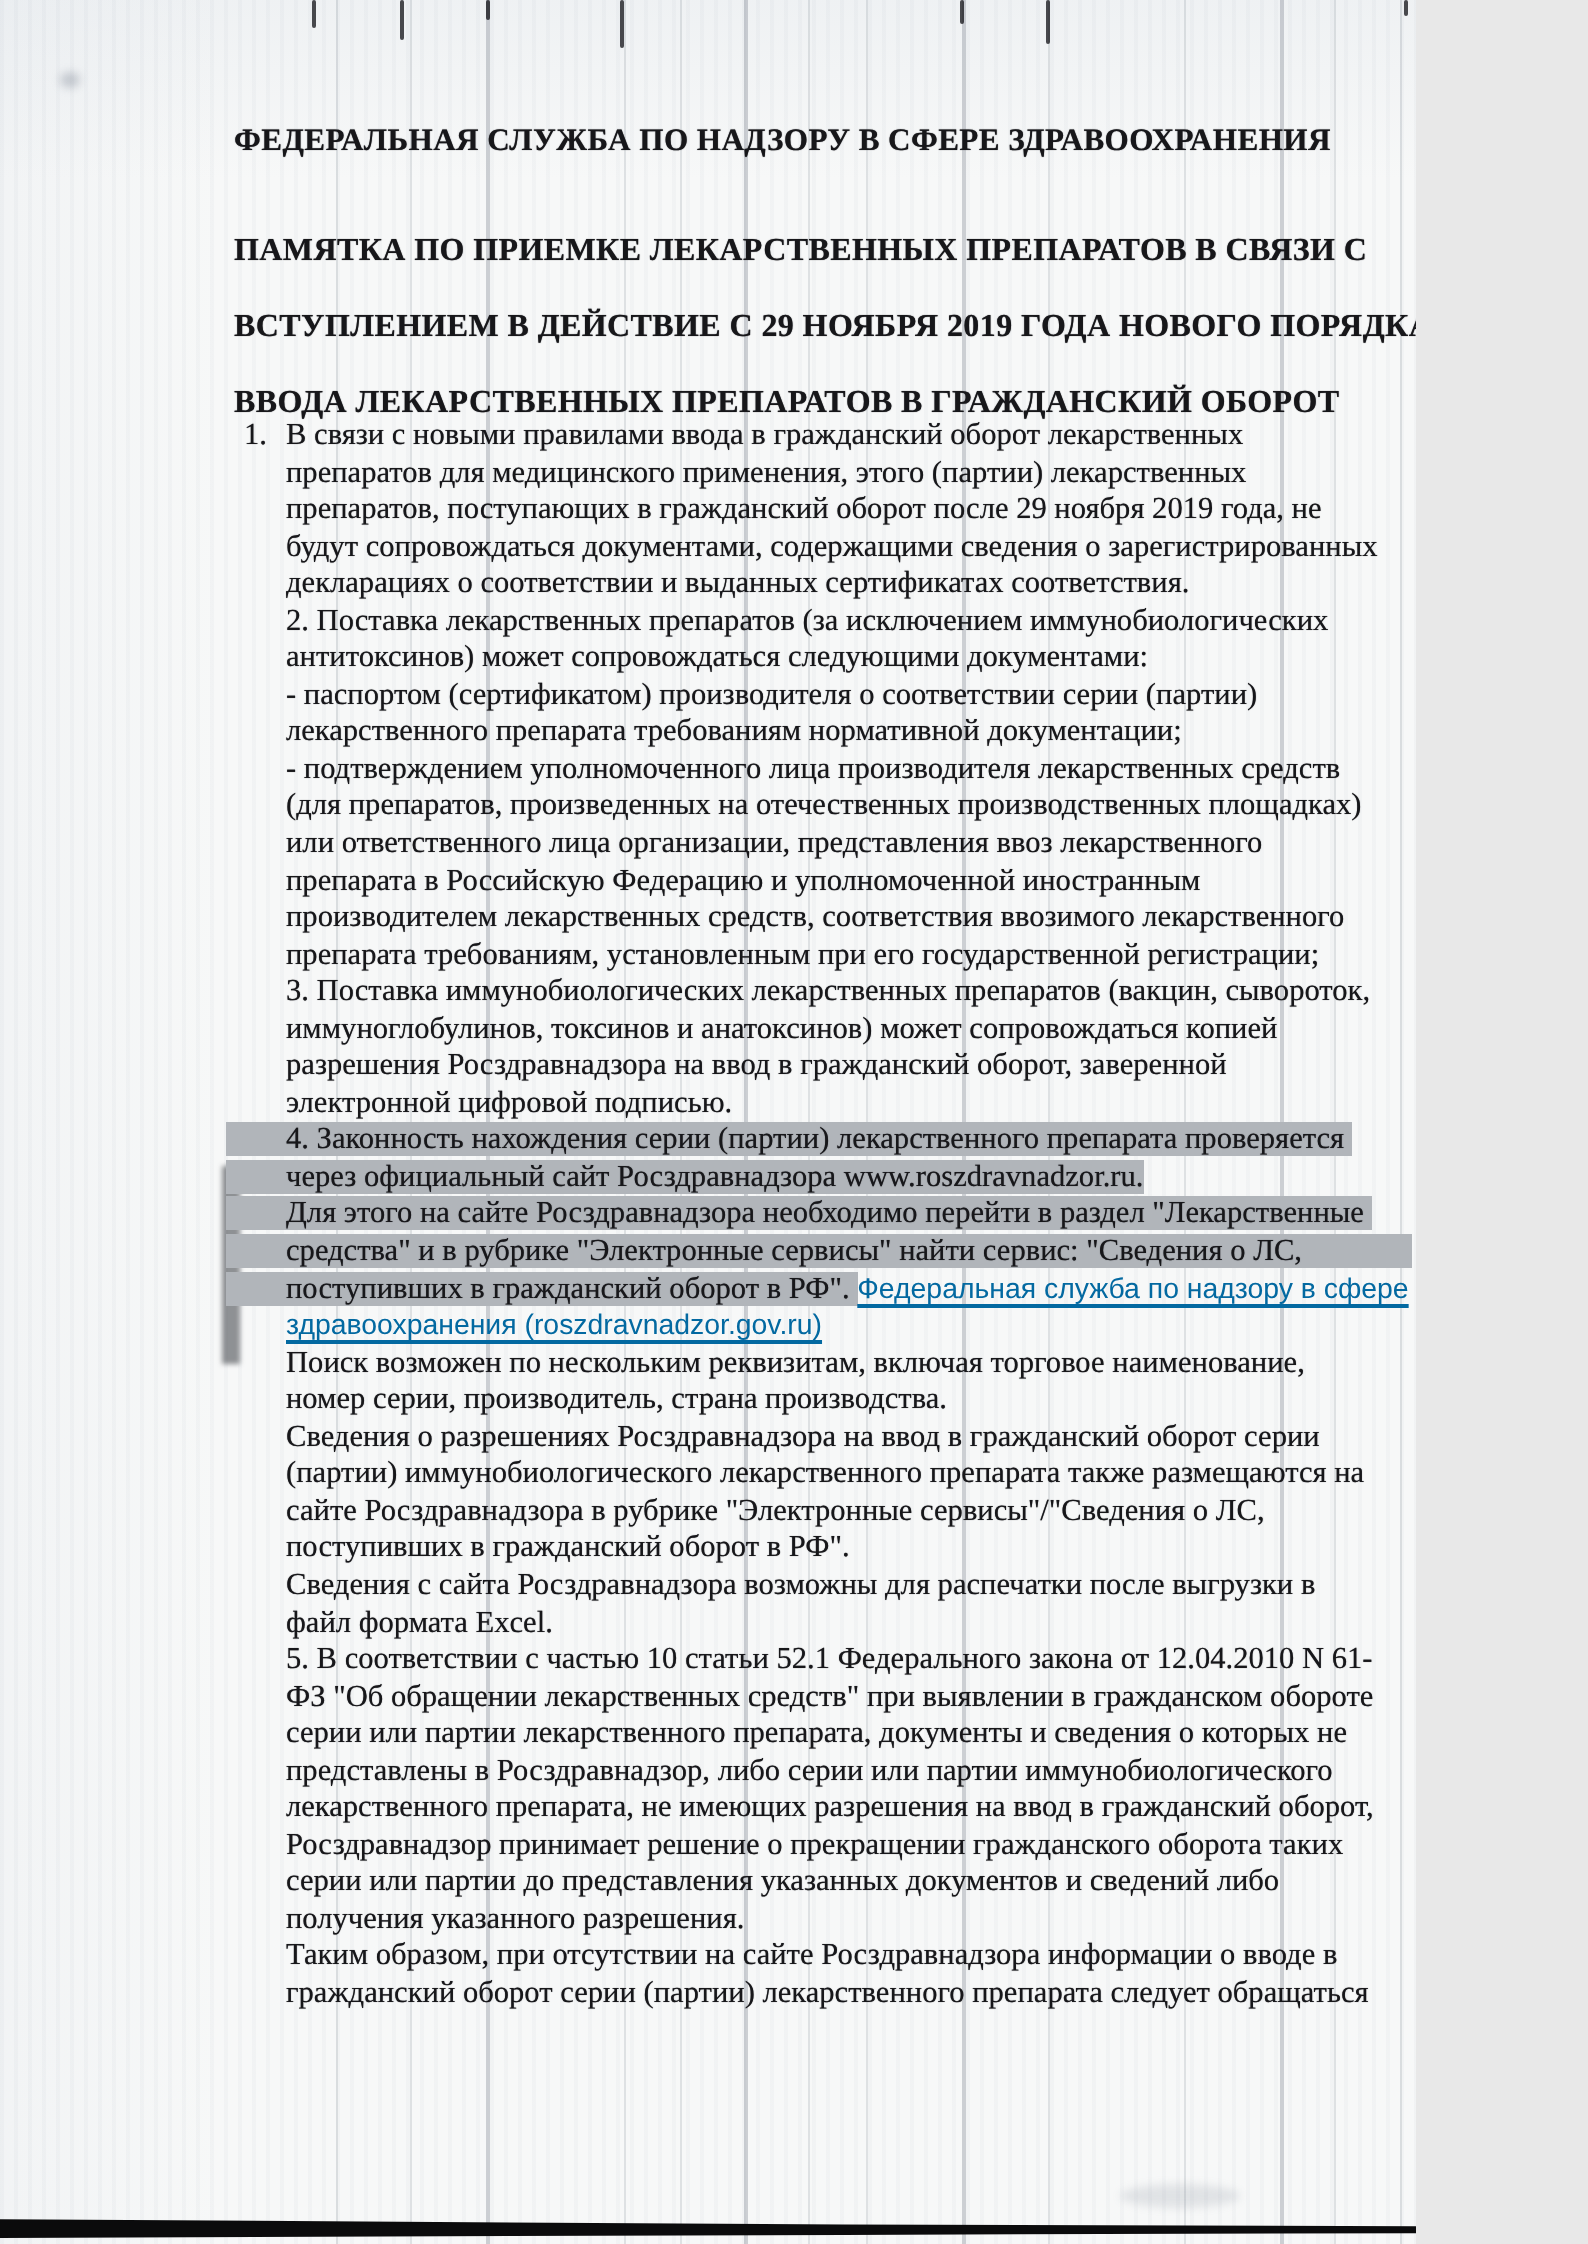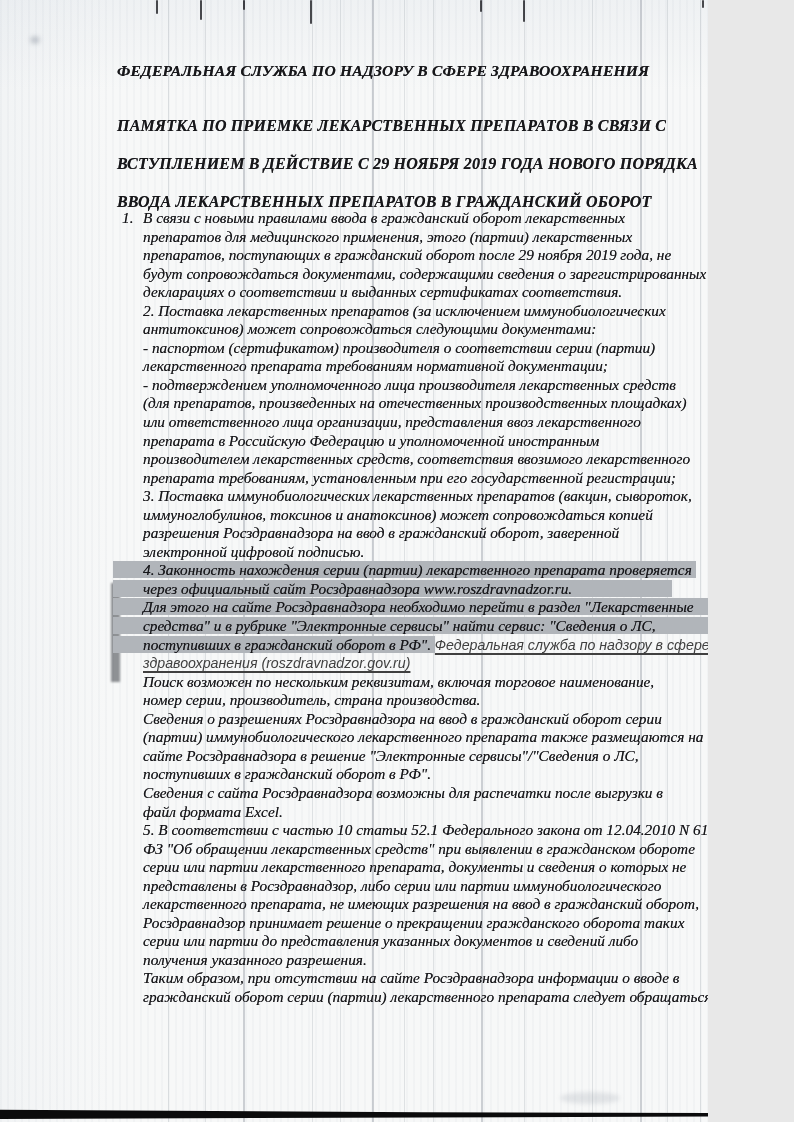--- a/index.html
+++ b/index.html
@@ -1,19 +1,19 @@
 <!DOCTYPE html>
 <html><head>
 <meta charset="utf-8">
 <style>
   html,body{margin:0;padding:0;background:#e8e8e8;}
   .page{
     position:relative;width:708px;height:1122px;overflow:hidden;
     background:var(--paper,#f7f8f8);
-    font-family:"Liberation Serif",serif;color:var(--ink,#17171a);font-style:italic;
+    font-family:"Liberation Serif",serif;color:var(--ink,#17171a);
   }
   
   .texture{
     position:absolute;inset:0;pointer-events:none;
     background:
       repeating-linear-gradient(90deg, rgba(140,152,168,0.055) 0 2px, rgba(255,255,255,0) 2px 7px),
       linear-gradient(180deg, rgba(196,206,218,0.16) 0, rgba(255,255,255,0) 90px),
       linear-gradient(90deg, rgba(196,206,218,0.10) 0, rgba(255,255,255,0) 110px);
   }
   .vstreak{position:absolute;top:0;bottom:0;width:1px;background:rgba(95,105,120,0.16);}
@@ -26,21 +26,21 @@
     clip-path:polygon(0 28%,55% 48%,100% 56%,100% 80%,55% 88%,0 100%);
   }
   .header{position:absolute;left:117px;top:61px;font-weight:bold;font-size:15.6px;line-height:19.5px;letter-spacing:0.2px;text-shadow:0 0 0.5px rgba(20,20,25,0.75);}
   .titleblock{position:absolute;left:117px;top:107px;font-weight:bold;font-size:16px;letter-spacing:0.2px;text-shadow:0 0 0.5px rgba(20,20,25,0.75);}
   .titleblock .tline{height:38px;line-height:38px;white-space:nowrap;}
   .body{position:absolute;left:143px;top:209px;width:556px;font-size:15.3px;text-shadow:0 0 0.45px rgba(20,20,25,0.7);}
   .line{position:relative;height:18.55px;line-height:18.55px;white-space:nowrap;}
   .num{position:absolute;left:-21px;top:0;}
   .hl{background:var(--hl,#b1b5ba);box-decoration-break:clone;}
   .link{
-    font-family:"Liberation Sans",sans-serif;font-size:14.2px;color:#404040;
+    font-family:"Liberation Sans",sans-serif;font-size:14.2px;color:#0369a1;
     text-decoration:underline;text-decoration-thickness:1.6px;text-underline-offset:2.5px;
     cursor:pointer;text-shadow:none;
   }
 </style>
 </head>
 <body>
 
 <div class="page" style="--hl: #b1b5ba; --ink: #17171a; --paper: #f7f8f8;">
 
   <div class="texture"></div>
@@ -100,30 +100,30 @@
       <div class="line"><span>(для препаратов, произведенных на отечественных производственных площадках)</span></div>
       <div class="line"><span>или ответственного лица организации, представления ввоз лекарственного</span></div>
       <div class="line"><span>препарата в Российскую Федерацию и уполномоченной иностранным</span></div>
       <div class="line"><span>производителем лекарственных средств, соответствия ввозимого лекарственного</span></div>
       <div class="line"><span>препарата требованиям, установленным при его государственной регистрации;</span></div>
       <div class="line"><span>3. Поставка иммунобиологических лекарственных препаратов (вакцин, сывороток,</span></div>
       <div class="line"><span>иммуноглобулинов, токсинов и анатоксинов) может сопровождаться копией</span></div>
       <div class="line"><span>разрешения Росздравнадзора на ввод в гражданский оборот, заверенной</span></div>
       <div class="line"><span>электронной цифровой подписью.</span></div>
       <div class="line"><span class="hl" style="padding-left: 30px; margin-left: -30px; padding-right: 4px; margin-top: 16px;">4. Законность нахождения серии (партии) лекарственного препарата проверяется</span></div>
-      <div class="line"><span class="hl" style="padding-left: 30px; margin-left: -30px; padding-right: 100px;">через официальный сайт Росздравнадзора www.roszdravnadzor.ru.</span></div>
-      <div class="line"><span class="hl" style="padding-left: 30px; margin-left: -30px; padding-right: 16px;">Для этого на сайте Росздравнадзора необходимо перейти в раздел "Лекарственные</span></div>
+      <div class="line"><span class="hl" style="padding-left: 30px; margin-left: -30px; ">через официальный сайт Росздравнадзора www.roszdravnadzor.ru.</span></div>
+      <div class="line"><span class="hl" style="padding-left: 30px; margin-left: -30px; padding-right: 4px;">Для этого на сайте Росздравнадзора необходимо перейти в раздел "Лекарственные</span></div>
       <div class="line"><span class="hl" style="padding-left: 30px; margin-left: -30px; padding-right: 55px;">средства" и в рубрике "Электронные сервисы" найти сервис: "Сведения о ЛС,</span></div>
       <div class="line"><span class="hl" style="padding-left: 30px; margin-left: -30px;">поступивших в гражданский оборот в РФ". </span><span class="link">Федеральная служба по надзору в сфере</span></div>
       <div class="line"><span class="link">здравоохранения (roszdravnadzor.gov.ru)</span></div>
       <div class="line"><span>Поиск возможен по нескольким реквизитам, включая торговое наименование,</span></div>
       <div class="line"><span>номер серии, производитель, страна производства.</span></div>
       <div class="line"><span>Сведения о разрешениях Росздравнадзора на ввод в гражданский оборот серии</span></div>
       <div class="line"><span>(партии) иммунобиологического лекарственного препарата также размещаются на</span></div>
-      <div class="line"><span>сайте Росздравнадзора в решение "Электронные сервисы"/"Сведения о ЛС,</span></div>
+      <div class="line"><span>сайте Росздравнадзора в рубрике "Электронные сервисы"/"Сведения о ЛС,</span></div>
       <div class="line"><span>поступивших в гражданский оборот в РФ".</span></div>
       <div class="line"><span>Сведения с сайта Росздравнадзора возможны для распечатки после выгрузки в</span></div>
       <div class="line"><span>файл формата Excel.</span></div>
       <div class="line"><span>5. В соответствии с частью 10 статьи 52.1 Федерального закона от 12.04.2010 N 61-</span></div>
       <div class="line"><span>ФЗ "Об обращении лекарственных средств" при выявлении в гражданском обороте</span></div>
       <div class="line"><span>серии или партии лекарственного препарата, документы и сведения о которых не</span></div>
       <div class="line"><span>представлены в Росздравнадзор, либо серии или партии иммунобиологического</span></div>
       <div class="line"><span>лекарственного препарата, не имеющих разрешения на ввод в гражданский оборот,</span></div>
       <div class="line"><span>Росздравнадзор принимает решение о прекращении гражданского оборота таких</span></div>
       <div class="line"><span>серии или партии до представления указанных документов и сведений либо</span></div>

